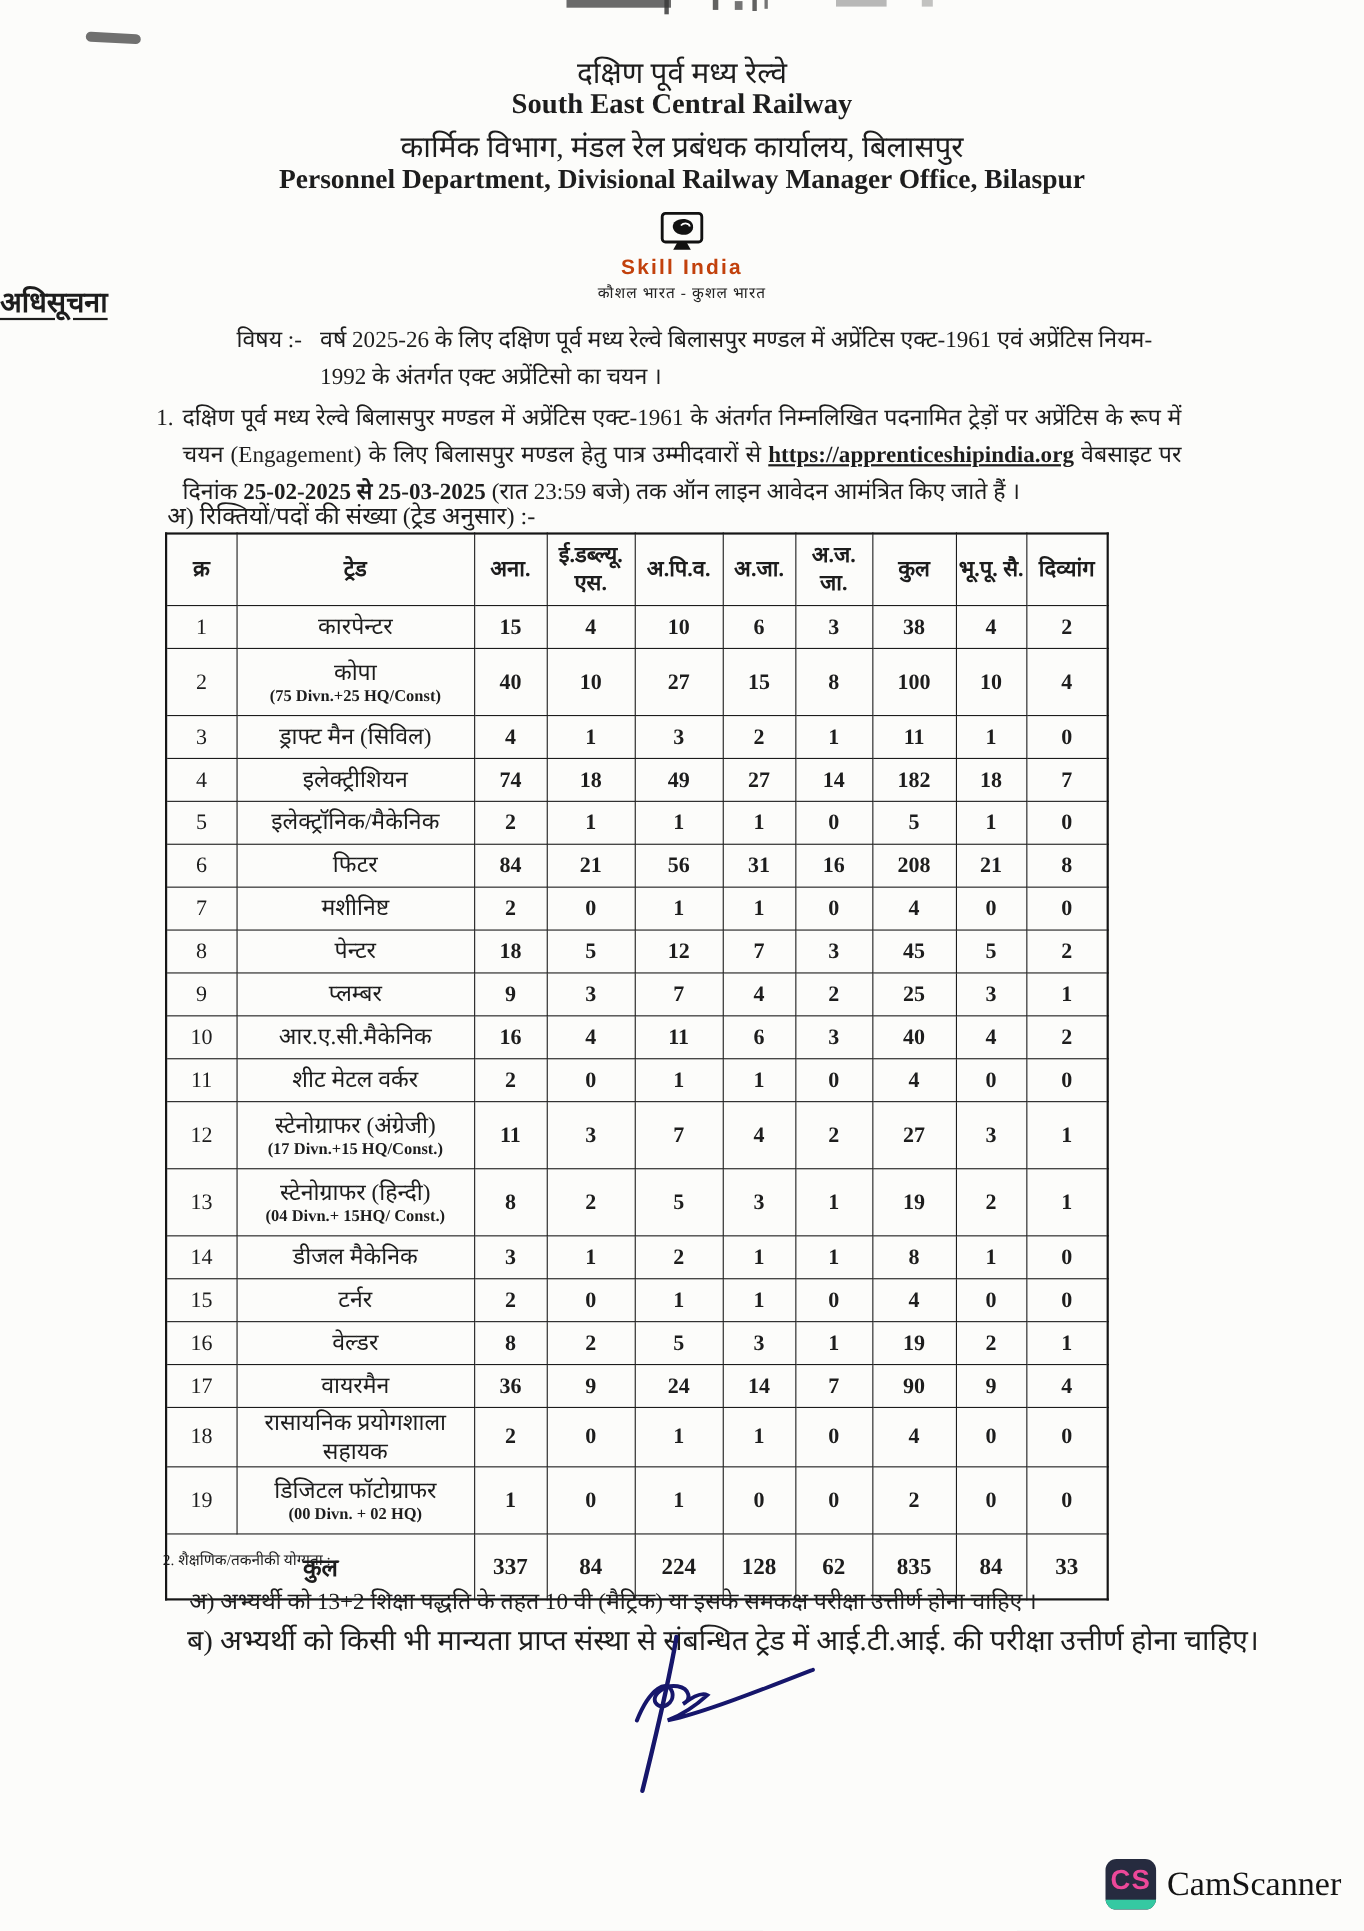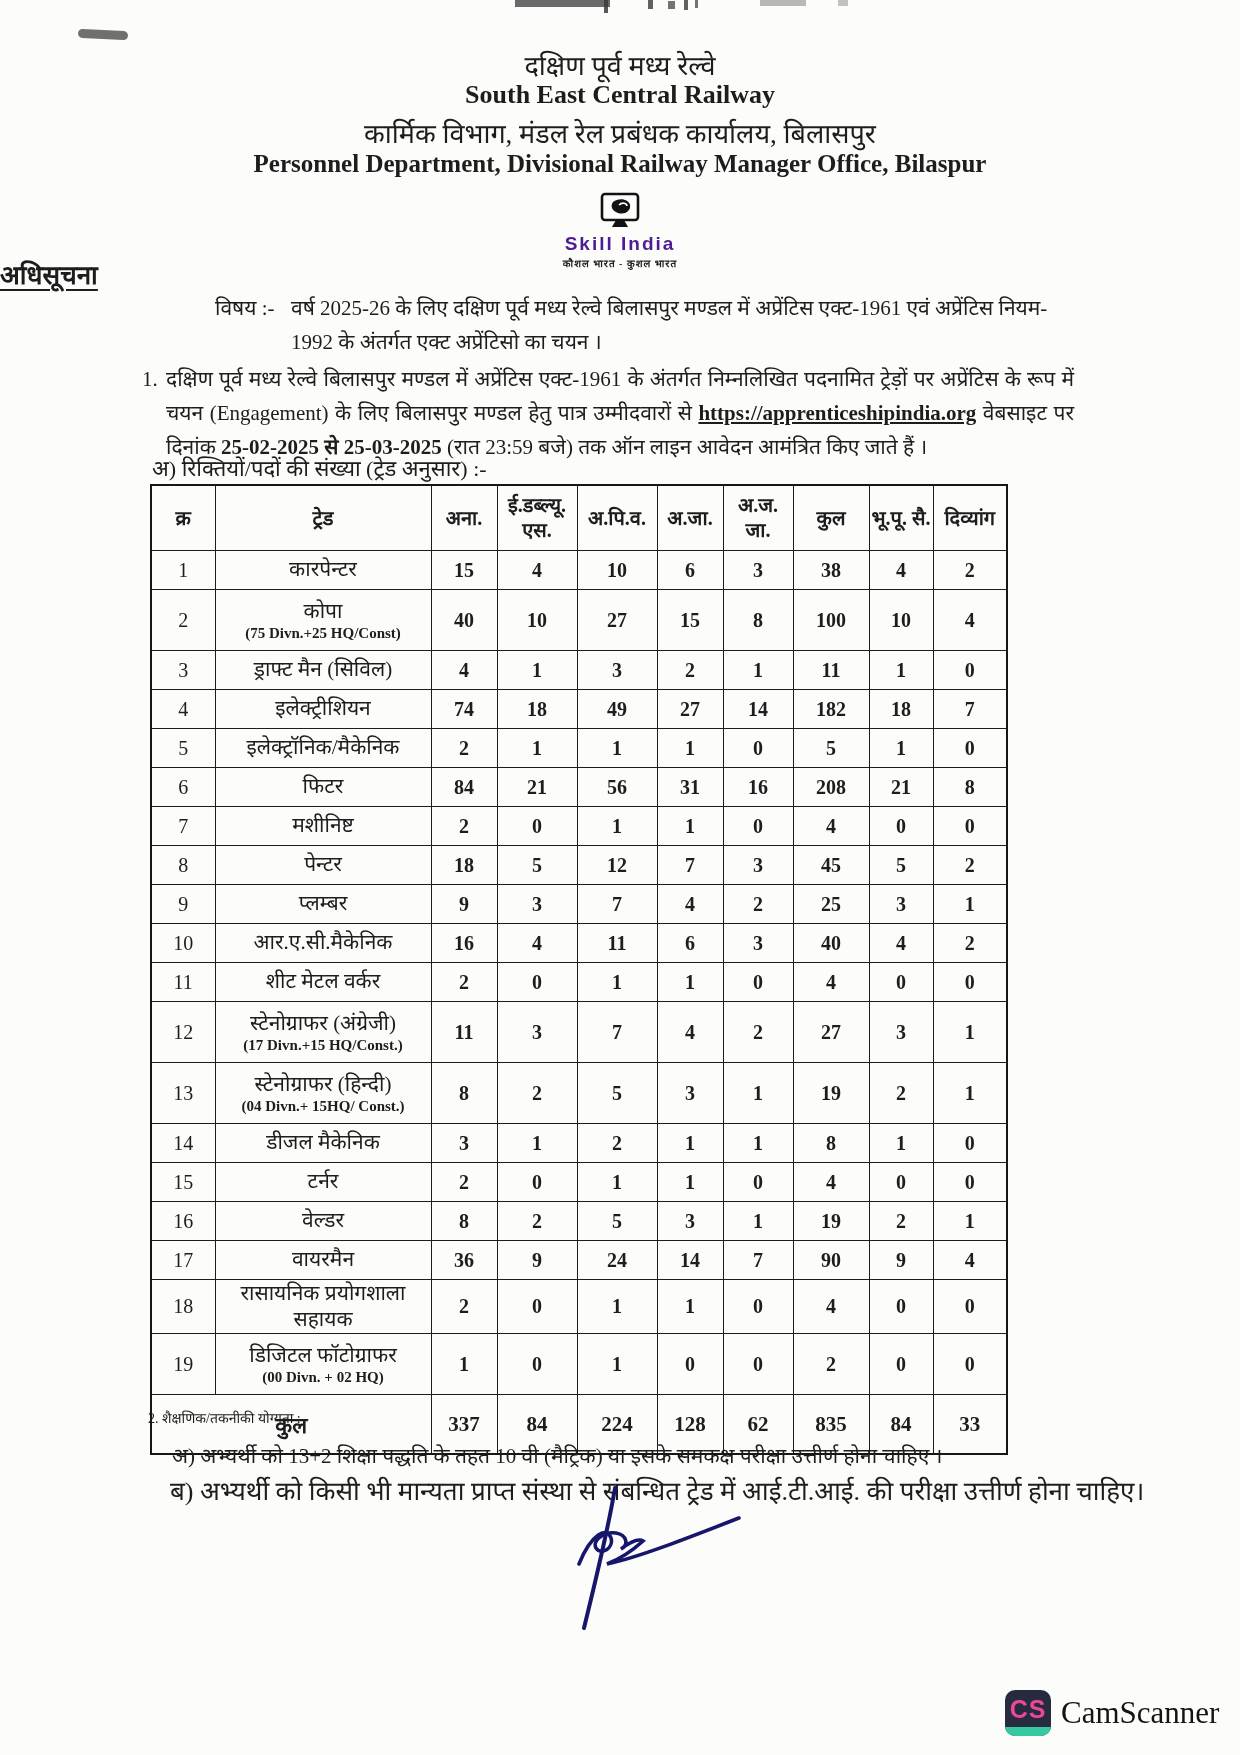--- a/index.html
+++ b/index.html
@@ -35,23 +35,23 @@
   .hdr-en1 { top:80px;  font-size:26px; font-weight:bold; }
   .hdr-hi2 { top:114px; font-size:27px; }
   .hdr-en2 { top:150px; font-size:25px; font-weight:bold; }
   
   .logo-wrap {
     position:absolute; left:0; top:192px; width:100%;
     display:flex; flex-direction:column; align-items:center; gap:1px;
   }
   .logo-name {
     font-family:"Liberation Sans","DejaVu Sans",sans-serif;
-    font-weight:bold; font-size:19px; letter-spacing:2px; color:#4c1d95;
-  }
-  .logo-tagline { font-size:10px; font-weight:bold; color:#222; letter-spacing:1px; }
+    font-weight:bold; font-size:19px; letter-spacing:2px; color:#c2410c;
+  }
+  .logo-tagline { font-size:14px; font-weight:normal; color:#222; letter-spacing:1px; }
   
   .notice-title {
     position:absolute; left:0; top:256px; width:100%; 
     font-size:26px; font-weight:bold;
     text-decoration:underline; text-decoration-thickness:2px; text-underline-offset:5px;
   }
   
   .subject {
     position:absolute; left:215px; top:292px; width:845px;
     display:flex; font-size:21px; line-height:1.6;

